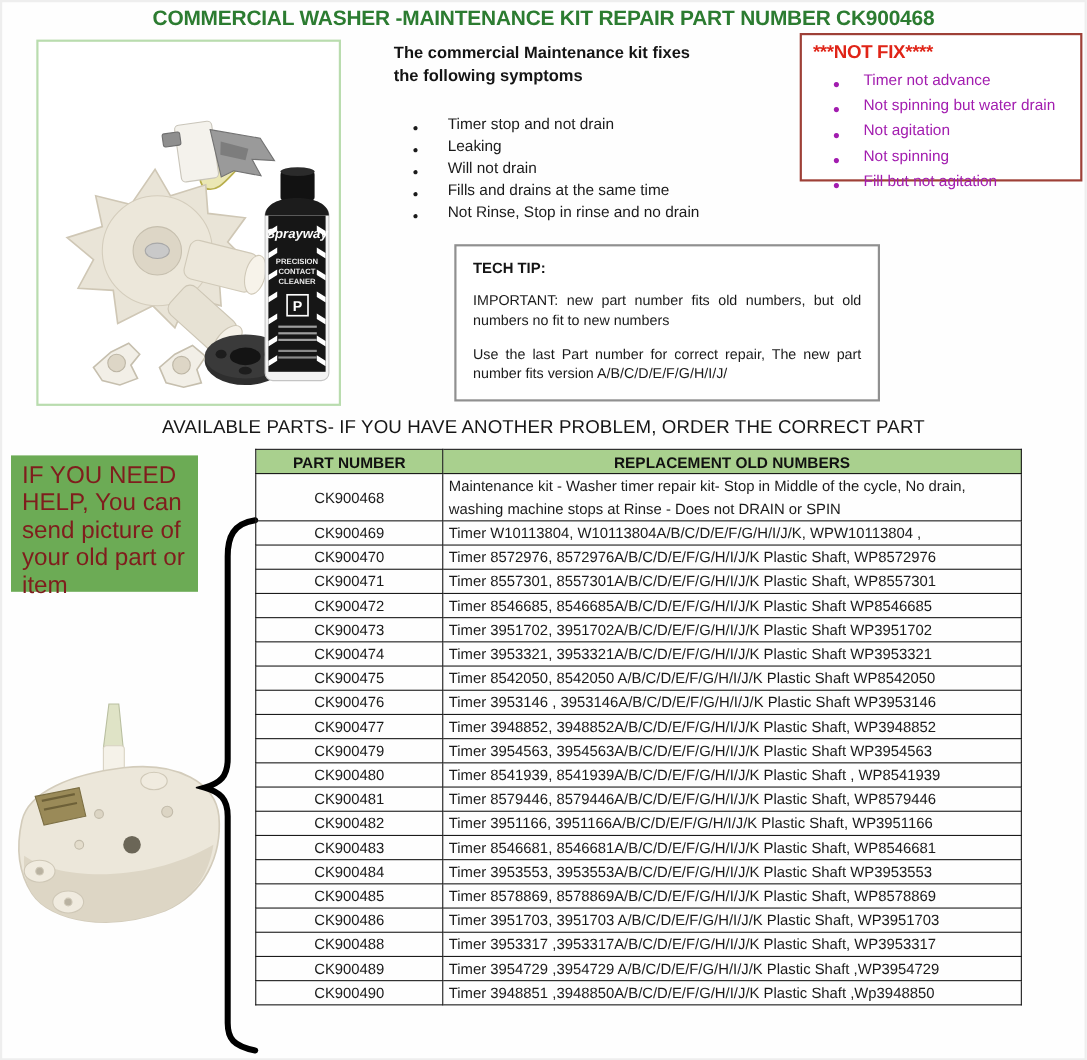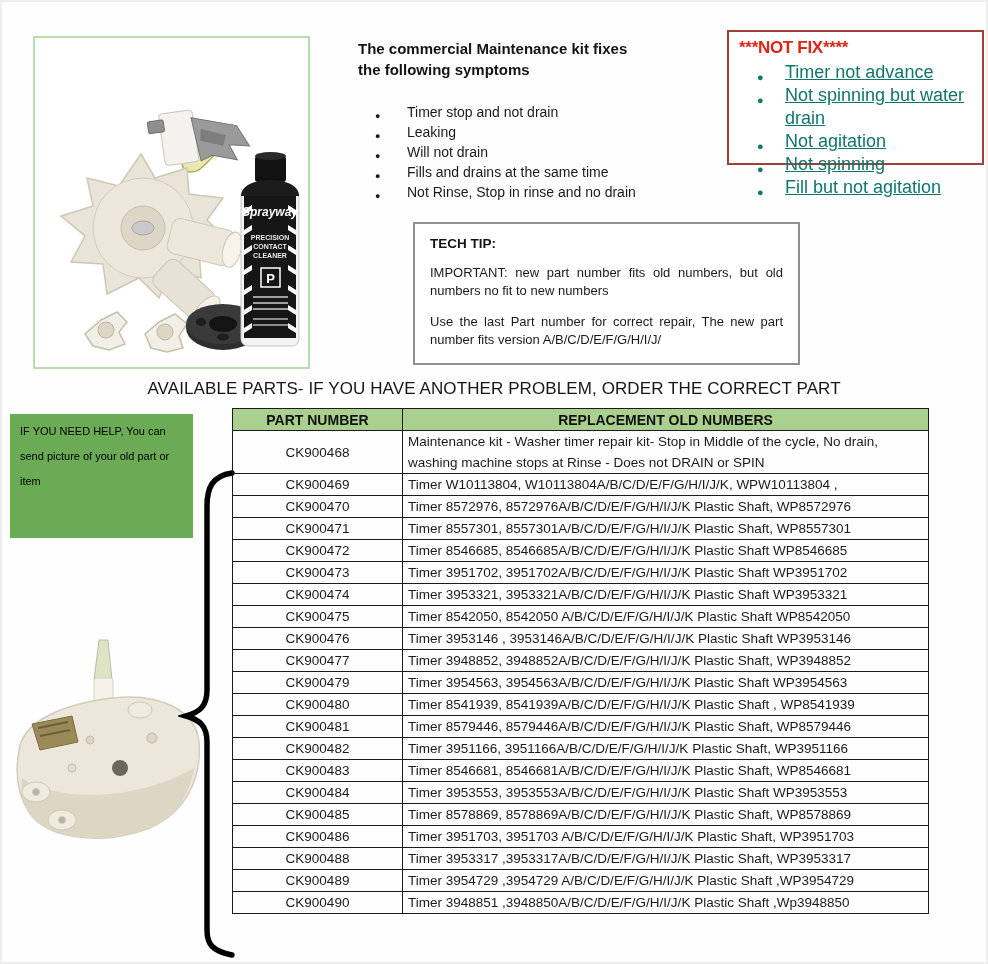--- a/index.html
+++ b/index.html
@@ -23,36 +23,36 @@
   .symptoms-heading { font-size:15px; font-weight:bold; line-height:21px; color:#141414; }
   ul.plainlist { list-style:none; margin-top:22px; width:290px; }
   ul.plainlist li { position:relative; padding-left:49px; font-size:14px; line-height:20px; color:#1a1a1a; }
   ul.plainlist li::before { content:"●"; position:absolute; left:17px; top:4px; font-size:9px; }
 
   
   .notfix-box { position:absolute; left:727px; top:30px; width:257px; height:135px;
                 background:#fff; border:2px solid #9e4037; padding:6px 8px 0 10px; }
   .notfix-title { color:#e02417; font-weight:bold; font-size:17px; letter-spacing:-0.3px; }
   ul.notfix-list { list-style:none; margin-top:3px; }
-  ul.notfix-list li { position:relative; padding-left:46px; font-size:18px; line-height:23px; color:#0f766e;text-decoration:underline; }
+  ul.notfix-list li { position:relative; padding-left:46px; font-size:14px; line-height:23px; color:#a21caf; }
   ul.notfix-list li::before { content:"●"; position:absolute; left:18px; top:5px; font-size:11px; }
 
   
   .techtip-box { position:absolute; left:413px; top:222px; width:387px; height:143px;
                  background:#fff; border:2px solid #909090; padding:12px 15px 0 15px; }
   .techtip-label { font-size:13.5px; font-weight:bold; color:#141414; }
   .techtip-box p { font-size:13px; line-height:18px; margin-top:13px; text-align:justify; color:#1a1a1a; }
 
   
   .available-heading { position:absolute; top:379px; left:0; width:100%; text-align:center;
                        font-size:17px; color:#161616; letter-spacing:0.1px; }
 
   
-  .help-box { position:absolute; left:10px; top:414px; width:183px; height:124px;
-              background:#6cab55; color:#000000; font-size:11px; line-height:25px;
+  .help-box { position:absolute; left:10px; top:414px; width:170px; height:124px;
+              background:#6cab55; color:#7f1d1d; font-size:22px; line-height:25px;
               padding:5px 6px 0 10px; }
 
   
   .parts-table { position:absolute; left:232px; top:408px; width:696px;
                  border-collapse:collapse; table-layout:fixed; }
   .parts-table col.c1 { width:170px; }
   .parts-table col.c2 { width:526px; }
   .parts-table th, .parts-table td { border:1px solid #1b1b1b; }
   .parts-table th { background:#a9d08e; font-size:14px; font-weight:bold; color:#111;
                     height:22px; text-align:center; }
@@ -62,20 +62,21 @@
 
   
   .timer-art { position:absolute; left:2px; top:628px; }
   .brace-art { position:absolute; left:178px; top:462px; }
 </style>
 </head>
 <body>
 
 <div class="page">
 
+  <div class="title">COMMERCIAL WASHER -MAINTENANCE KIT REPAIR PART NUMBER CK900468</div>
 
   <div class="kit-box">
     <svg class="kit-art" width="262" height="272" viewBox="0 0 262 272">
 
       <g transform="rotate(-8 150 40)">
         <path d="M150 50 C140 58 132 70 140 78 C150 84 160 74 170 66 L162 52 Z" fill="#d8cf6a" stroke="#b8ae4c" stroke-width="1.5" fill-opacity="0.5"></path>
         <rect x="120" y="18" width="34" height="52" rx="4" fill="#f4f2ec" stroke="#c9c5ba"></rect>
         <rect x="108" y="24" width="16" height="12" rx="2" fill="#8f8f8f" stroke="#6f6f6f"></rect>
         <path d="M152 26 L196 40 L206 62 L186 58 L192 74 L168 66 L156 70 Z" fill="#9a9a9a" stroke="#737373"></path>
         <path d="M160 38 L184 48 L180 58 L158 50 Z" fill="#7d7d7d"></path>

